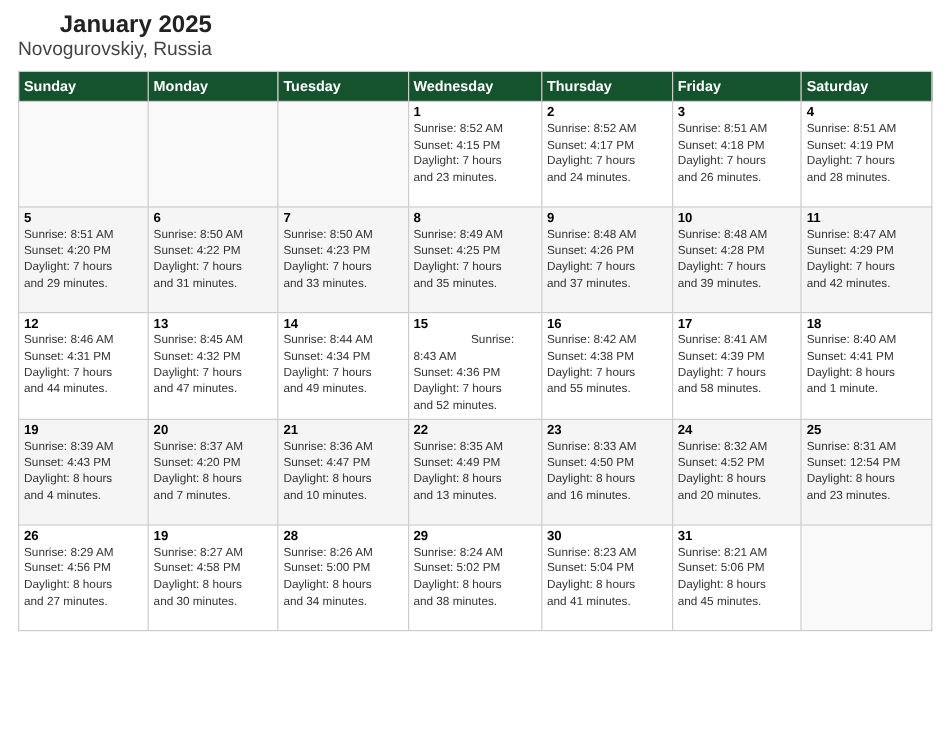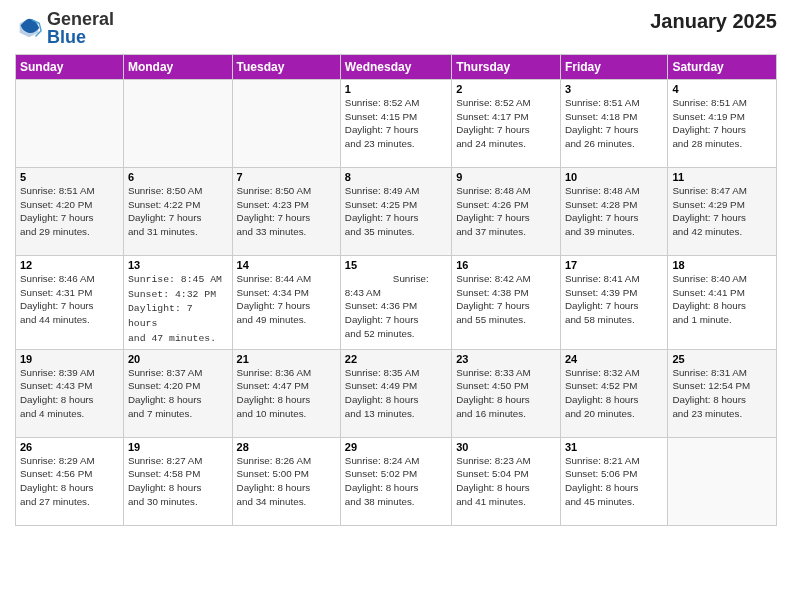--- a/index.html
+++ b/index.html
@@ -50,21 +50,21 @@
     .location-title {
       font-size: 16px;
       color: #444;
     }
     .calendar {
       width: 100%;
       border-collapse: collapse;
       font-size: 10.5px;
     }
     .calendar thead tr {
-      background-color: #a21caf;
+      background-color: #14532d;
       color: #fff;
     }
     .calendar thead th {
       padding: 5px 4px;
       text-align: left;
       font-size: 12px;
       font-weight: bold;
       border: 1px solid #ccc;
     }
     .calendar tbody tr {
@@ -94,34 +94,23 @@
     }
     .empty-cell {
       background: #f9f9f9 !important;
     }
   </style>
 </head>
 <body>
 
 <div class="page">
   <div class="header">
-    <div class="logo">
-      <svg class="logo-icon" viewBox="0 0 30 30">
-        <rect x="0" y="0" width="30" height="30" fill="none"></rect>
-        <path d="M15 5 L25 10 L25 20 L15 25 L5 20 L5 10 Z" fill="#1a5fa8" opacity="0.3"></path>
-        <path d="M10 8 Q15 2 22 8 L26 15 Q20 22 14 20 Q8 18 6 12 Z" fill="#1a5fa8"></path>
-        <path d="M18 6 L26 10 L28 18 L22 24" fill="none" stroke="#4a9fd4" stroke-width="1.5"></path>
-      </svg>
-      <div class="logo-text">
-        <span class="logo-general">General</span>
-        <span class="logo-blue">Blue</span>
-      </div>
-    </div>
     <div class="title-section">
       <div class="month-title">January 2025</div>
+      <div class="location-title">Novogurovskiy, Russia</div>
     </div>
   </div>
 
   <table class="calendar">
     <thead>
       <tr>
         <th>Sunday</th>
         <th>Monday</th>
         <th>Tuesday</th>
         <th>Wednesday</th>
@@ -180,21 +169,21 @@
           <td><span class="day-num">11</span><span class="day-detail" style="white-space: pre-line; margin-top: 21px;">Sunrise: 8:47 AM
 Sunset: 4:29 PM
 Daylight: 7 hours
 and 42 minutes.</span></td>
         </tr>
         <tr>
           <td><span class="day-num">12</span><span class="day-detail" style="white-space: pre-line;">Sunrise: 8:46 AM
 Sunset: 4:31 PM
 Daylight: 7 hours
 and 44 minutes.</span></td>
-          <td><span class="day-num">13</span><span class="day-detail" style="white-space: pre-line; font-family: Liberation Mono, monospace;">Sunrise: 8:45 AM
+          <td><span class="day-num">13</span><span class="day-detail" style="white-space: pre-line;">Sunrise: 8:45 AM
 Sunset: 4:32 PM
 Daylight: 7 hours
 and 47 minutes.</span></td>
           <td><span class="day-num">14</span><span class="day-detail" style="white-space: pre-line;">Sunrise: 8:44 AM
 Sunset: 4:34 PM
 Daylight: 7 hours
 and 49 minutes.</span></td>
           <td><span class="day-num">15</span><span class="day-detail" style="white-space: pre-line; margin-left: 48px;">Sunrise: 8:43 AM
 Sunset: 4:36 PM
 Daylight: 7 hours

